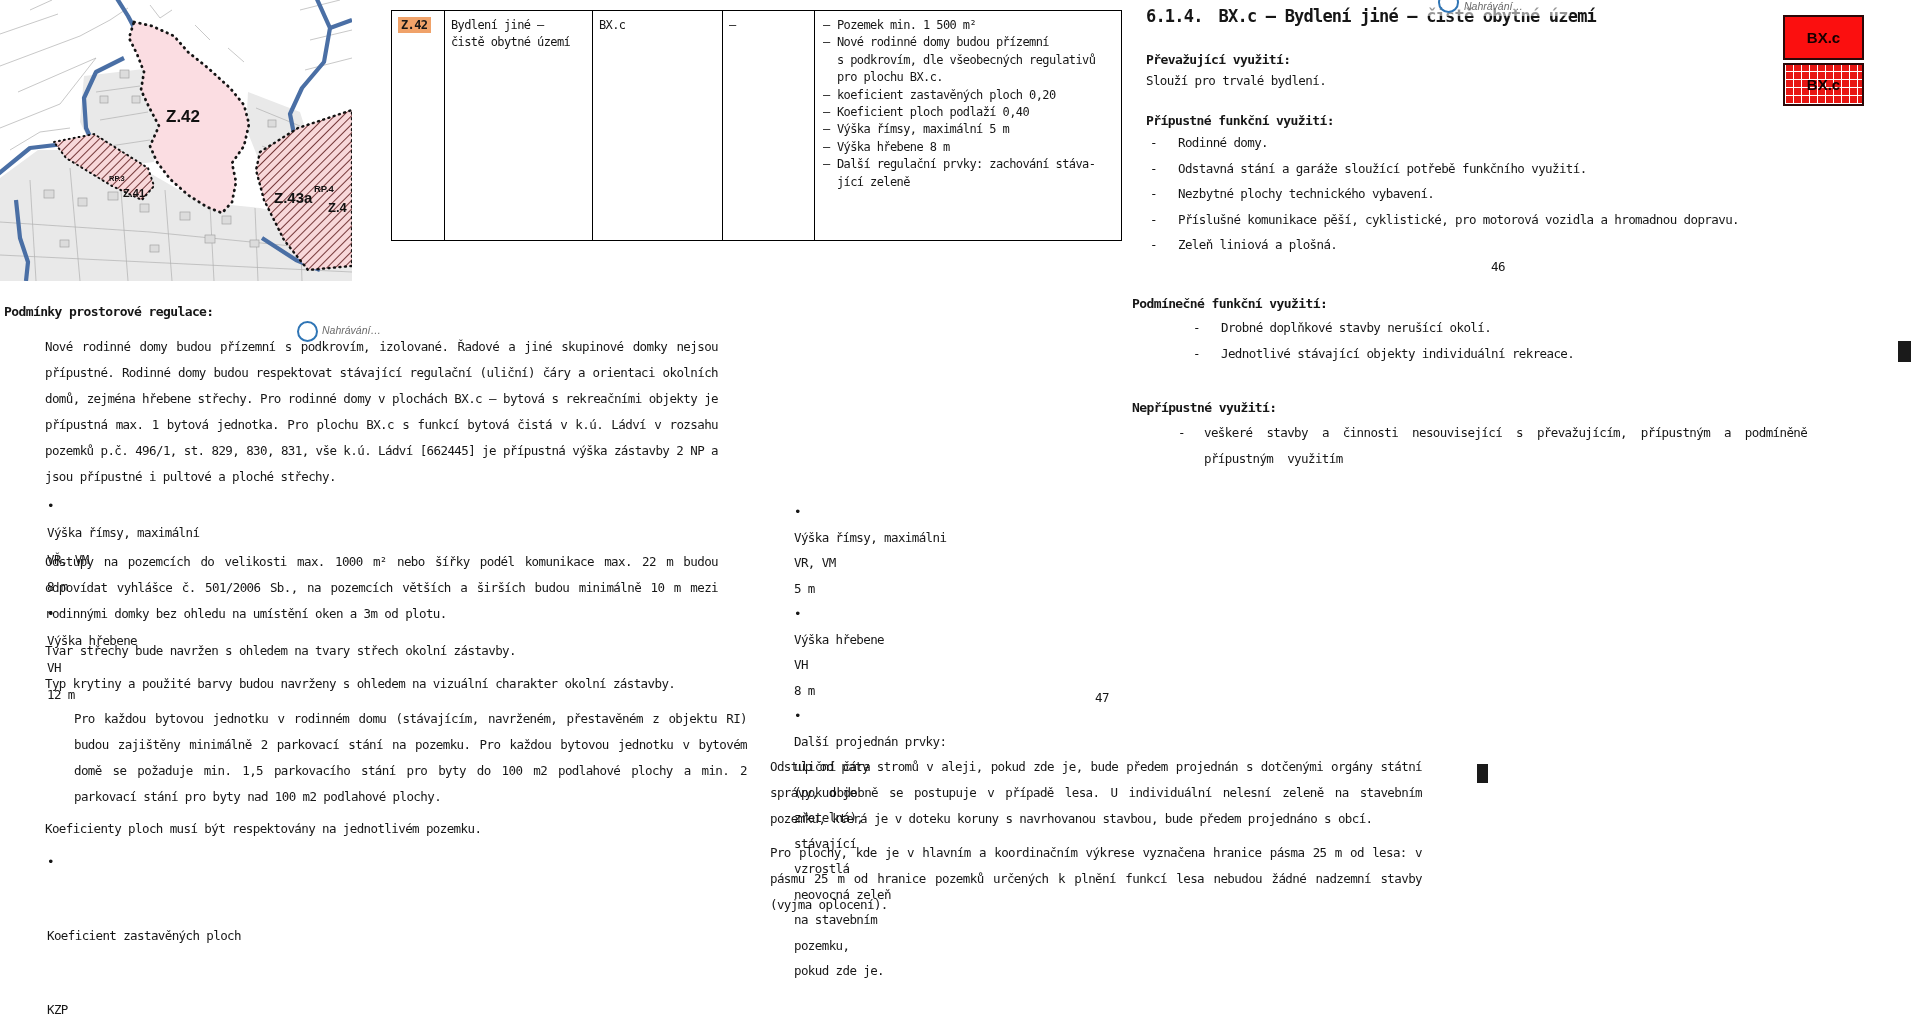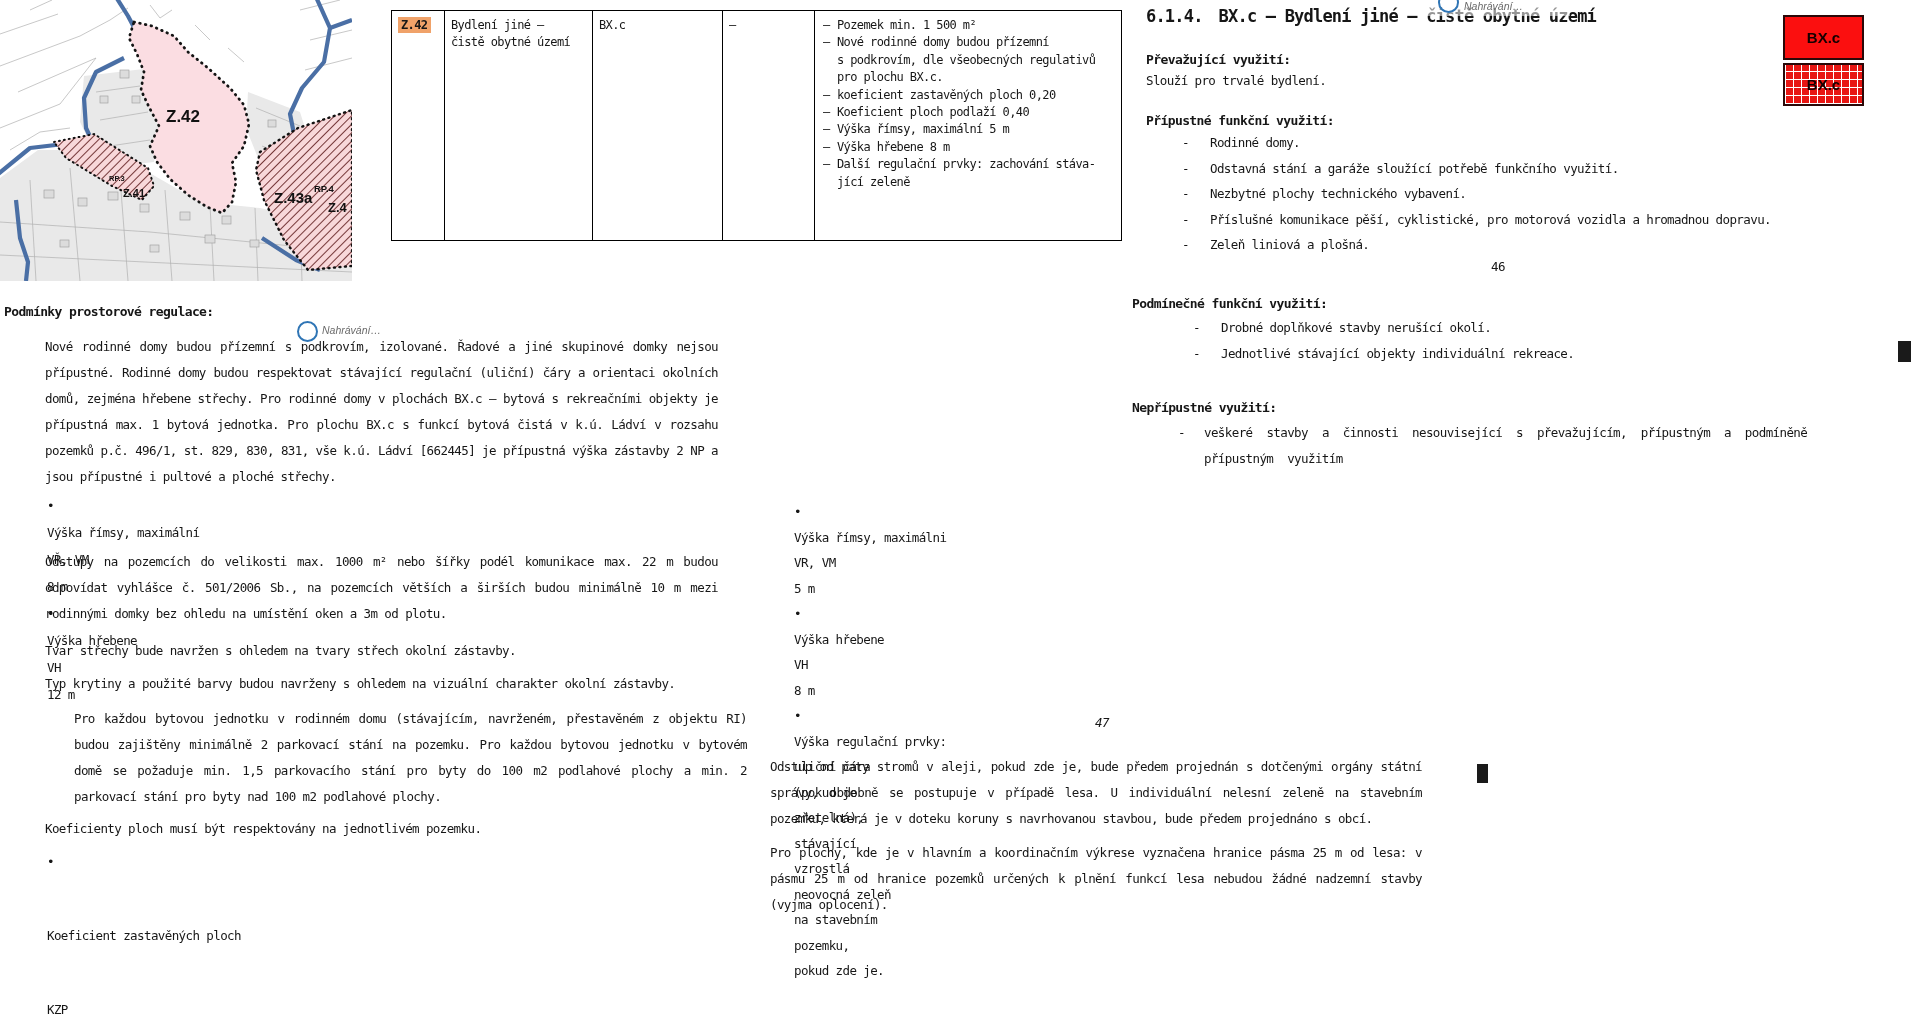--- a/index.html
+++ b/index.html
@@ -192,21 +192,21 @@
     <span>BX.c</span>
   </div>
   <div class="abs legend hatched" style="left:1783px;top:63px;width:77px;height:39px;">
     <span>BX.c</span>
   </div>
 
   <div class="abs h13" style="left:1146px;top:52px;">Převažující využití:</div>
   <div class="abs" style="left:1146px;top:73px;">Slouží pro trvalé bydlení.</div>
 
   <div class="abs h13" style="left:1146px;top:113px;">Přípustné funkční využití:</div>
-  <div class="abs" style="left:1182px;top:130px;width:660px;">
+  <div class="abs" style="left:1150px;top:130px;width:660px;">
       <div class="drow"><span class="dm"></span><span>Rodinné domy.</span></div>
       <div class="drow"><span class="dm"></span><span>Odstavná stání a garáže sloužící potřebě funkčního využití.</span></div>
       <div class="drow"><span class="dm"></span><span>Nezbytné plochy technického vybavení.</span></div>
       <div class="drow"><span class="dm"></span><span>Příslušné komunikace pěší, cyklistické, pro motorová vozidla a hromadnou dopravu.</span></div>
       <div class="drow"><span class="dm"></span><span>Zeleň liniová a plošná.</span></div>
     </div>
 
   <div class="abs pagenum" style="left:1408px;top:259px;">46</div>
 
   <div class="abs h13" style="left:1132px;top:296px;">Podmínečné funkční využití:</div>
@@ -228,29 +228,29 @@
       <span class="mv">5 m</span>
     </div>
       <div class="mrow">
       <span class="mk"></span>
       <span class="ml">Výška hřebene</span>
       <span class="mc">VH</span>
       <span class="mv">8 m</span>
     </div>
       <div class="mrow">
       <span class="mk"></span>
-      <span class="ml">Výška regulační prvky:</span>
+      <span class="ml">Další projednán prvky:</span>
       <span class="mc">uliční čára (pokud je zřetelná),
 stávající vzrostlá neovocná zeleň na stavebním pozemku,
 pokud zde je.</span>
       <span class="mv"></span>
     </div>
     </div>
 
-  <div class="abs pagenum" style="left:1012px;top:715px;font-style:italic;">47</div>
+  <div class="abs pagenum" style="left:1012px;top:690px;">47</div>
 
   <div class="abs just" style="left:770px;top:711px;width:652px;line-height:26px;margin-top:43px;">
     <p>Odstup od paty stromů v aleji, pokud zde je, bude předem projednán s dotčenými orgány státní správy, obdobně se postupuje v případě lesa. U individuální nelesní zeleně na stavebním pozemku, která je v doteku koruny s navrhovanou stavbou, bude předem projednáno s obcí.</p>
     <p style="margin-top:8px;">Pro plochy, kde je v hlavním a koordinačním výkrese vyznačena hranice pásma 25 m od lesa: v pásmu 25 m od hranice pozemků určených k plnění funkcí lesa nebudou žádné nadzemní stavby (vyjma oplocení).</p>
   </div>
   <div class="abs sq" style="left:1477px;top:764px;width:11px;height:19px;"></div>
 
   <div class="abs h13" style="left:4px;top:304px;">Podmínky prostorové regulace:</div>
 
   <div class="abs spin" style="left:297px;top:321px;"></div>

